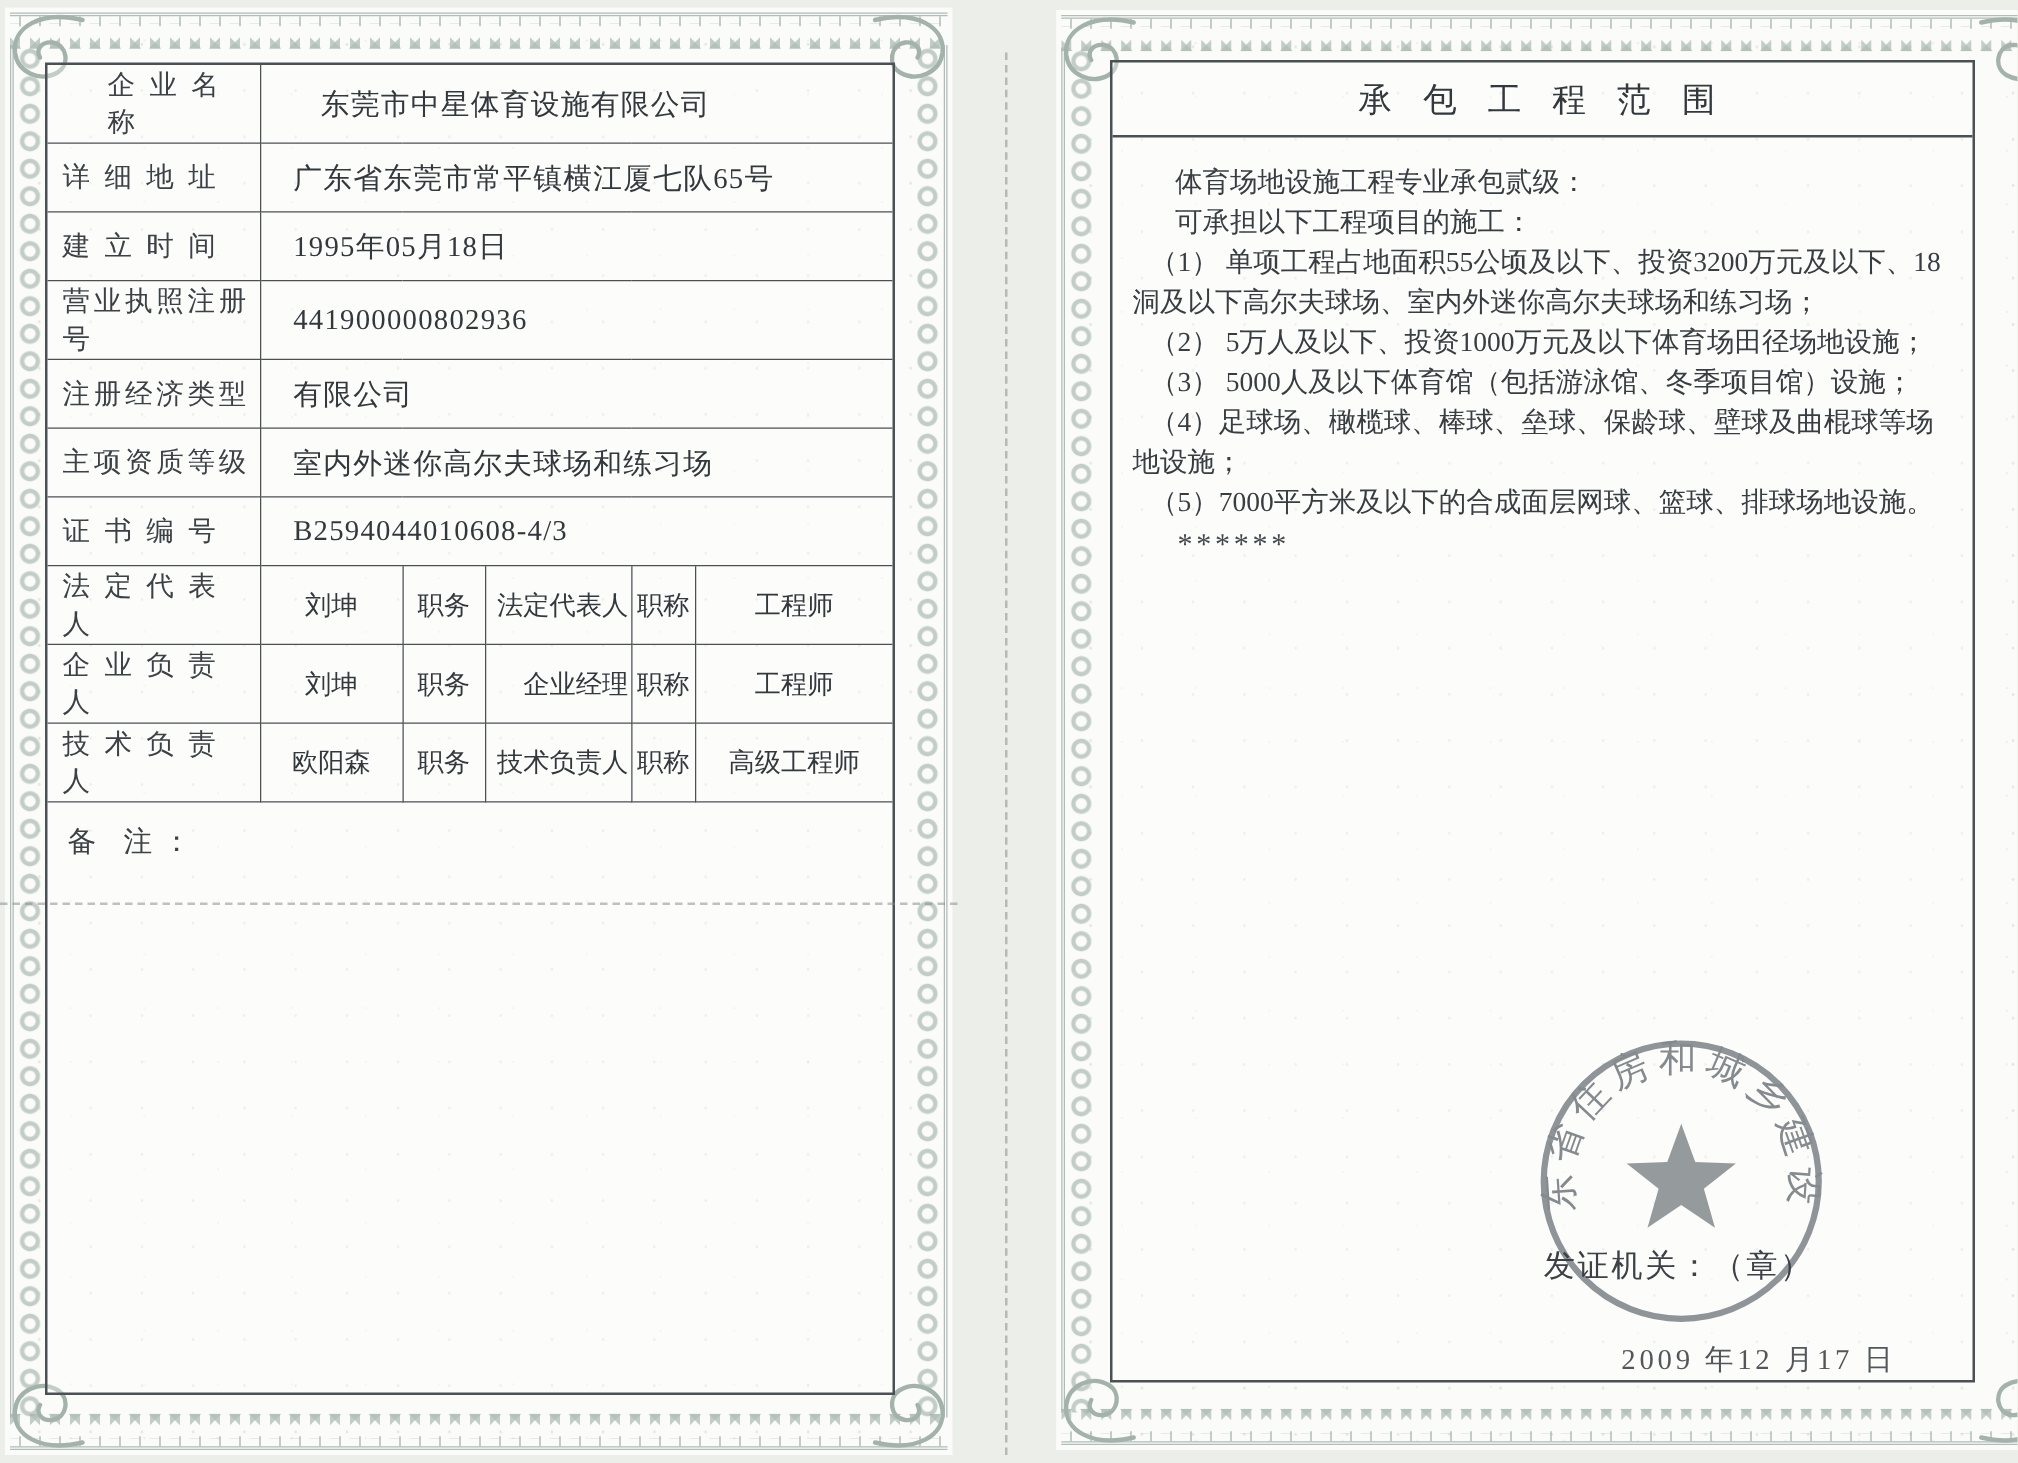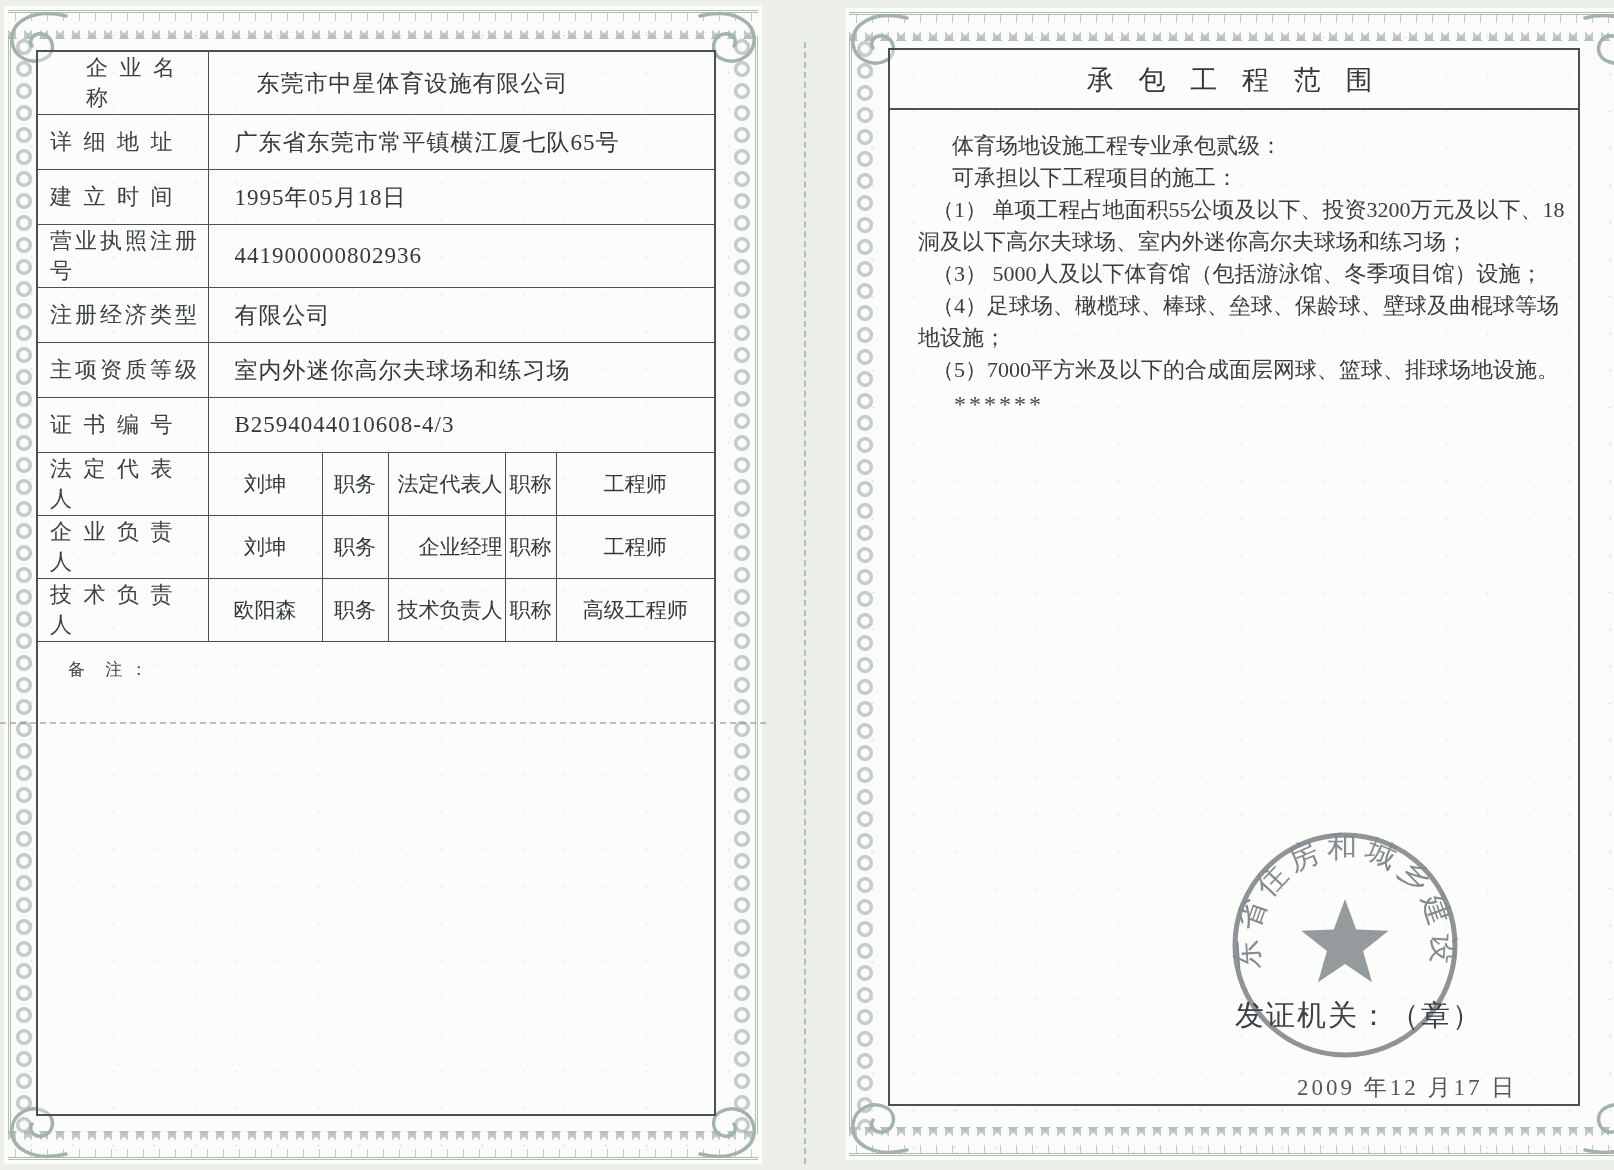--- a/index.html
+++ b/index.html
@@ -71,34 +71,34 @@
   table.cert td{border:1px solid var(--line);vertical-align:middle;overflow:hidden;}
   table.cert tr td:first-child{border-left:0;}
   table.cert tr td:last-child{border-right:0;}
   table.cert tr:first-child td{border-top:0;padding-left:48px;}
   tr.r{height:55px;}
   tr.p{height:53px;}
   td.lbl{font-size:22px;letter-spacing:3px;padding-left:12px;color:#3c4146;}
   td.val{font-size:23px;padding-left:26px;letter-spacing:1px;color:#33383d;}
   td.pc{text-align:center;font-size:21px;padding:0 2px;color:#33383d;}
   td.pos{font-size:21px;line-height:1.15;text-align:right;}
-  .remarks{padding:16px 0 0 30px;font-size:17px;letter-spacing:8px;color:#3c4146;}
+  .remarks{padding:16px 0 0 16px;font-size:23px;letter-spacing:8px;color:#3c4146;}
 
   
   .crease-h{position:absolute;left:-4px;right:-4px;top:716px;border-top:2px dashed rgba(125,136,136,.5);}
   .fold-v{position:absolute;left:804px;top:42px;height:1122px;border-left:2px dashed rgba(150,158,152,.65);}
 
   
   .rp-title{height:58px;line-height:60px;text-align:center;font-size:27px;letter-spacing:9px;color:#33383d;border-bottom:2px solid var(--line);}
-  .rp-body{padding:20px 12px 0 16px;font-size:22px;line-height:32px;color:#383d42;margin-left:12px;}
+  .rp-body{padding:20px 12px 0 16px;font-size:22px;line-height:32px;color:#383d42;}
   .rp-body p{margin:0;}
   .rp-body p.indent{text-indent:34px;}
   .rp-body p.item{text-indent:14px;}
   .rp-body p.stars{text-indent:36px;letter-spacing:3px;font-size:24px;margin-top:2px;color:#43484d;}
-  .issuer{position:absolute;left:390px;top:988px;font-size:29px;letter-spacing:2px;color:#3c4146;}
+  .issuer{position:absolute;left:390px;top:988px;font-size:25px;letter-spacing:2px;color:#3c4146;}
   .issue-date{position:absolute;left:452px;top:1036px;font-size:23px;letter-spacing:3px;color:#53575b;margin-top:28px;}
   .seal{position:absolute;left:375px;top:812px;width:250px;height:250px;opacity:.88;}
   .seal .ring{fill:none;stroke:var(--seal);stroke-width:5;}
   .seal .star{fill:#7d8386;opacity:.92;}
   .seal text{font-size:30px;letter-spacing:6px;fill:#757b7f;font-family:"Liberation Serif","DejaVu Serif",serif;}
 </style>
 </head>
 <body>
 
 <div class="canvas">
@@ -210,20 +210,21 @@
     <svg class="corner c-br" viewBox="0 0 64 64">
         <path d="M62,10 C28,2 6,16 8,36 C10,52 28,60 42,52 C52,46 50,30 38,28 C30,27 24,33 28,40"></path>
       </svg>
 
     <div class="inner inner-right">
       <div class="rp-title">承 包 工 程 范 围</div>
       <div class="rp-body">
         <p class="indent">体育场地设施工程专业承包贰级：</p>
         <p class="indent">可承担以下工程项目的施工：</p>
         <p class="item">（1） 单项工程占地面积55公顷及以下、投资3200万元及以下、18洞及以下高尔夫球场、室内外迷你高尔夫球场和练习场；</p>
+        <p class="item">（2） 5万人及以下、投资1000万元及以下体育场田径场地设施；</p>
         <p class="item">（3） 5000人及以下体育馆（包括游泳馆、冬季项目馆）设施；</p>
         <p class="item">（4）足球场、橄榄球、棒球、垒球、保龄球、壁球及曲棍球等场地设施；</p>
         <p class="item">（5）7000平方米及以下的合成面层网球、篮球、排球场地设施。</p>
         <p class="stars">******</p>
       </div>
     </div>
 
     <svg class="seal" viewBox="0 0 250 250">
       <circle class="ring" cx="125" cy="125" r="110"></circle>
       <polygon class="star" points="125,79 136.2,109.6 168.7,110.8 143.1,130.9 152,162.2 125,144 98,162.2 106.9,130.9 81.3,110.8 113.8,109.6"></polygon>

